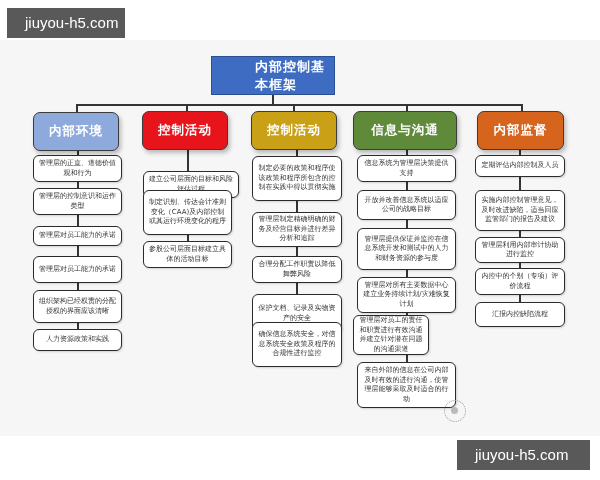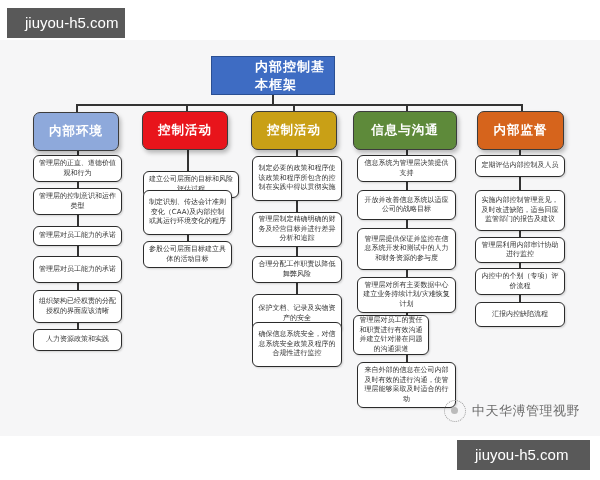--- a/index.html
+++ b/index.html
@@ -115,16 +115,15 @@
 
 <div class="head" style="left:477px; top:111px; width:87px; background:#d6641c; color:#ffffff;">内部监督</div>
 <div class="box" style="left:475px; top:155px; width:90px; height:22px;">定期评估内部控制及人员</div>
 <div class="box" style="left:475px; top:190px; width:90px; height:41px;">实施内部控制管理意见，及时改进缺陷，适当回应监管部门的报告及建议</div>
 <div class="box" style="left:475px; top:237px; width:90px; height:26px;">管理层利用内部审计协助进行监控</div>
 <div class="box" style="left:475px; top:268px; width:90px; height:27px;">内控中的个别（专项）评价流程</div>
 <div class="box" style="left:475px; top:302px; width:90px; height:25px;">汇报内控缺陷流程</div>
 
 <div class="footer-logo">
   <span class="mark"></span>
-  <span class="brand">中天华溥管理视野</span>
 </div>
 
 <div class="watermark wm-bottom">jiuyou-h5.com</div>
 
 </body></html>

